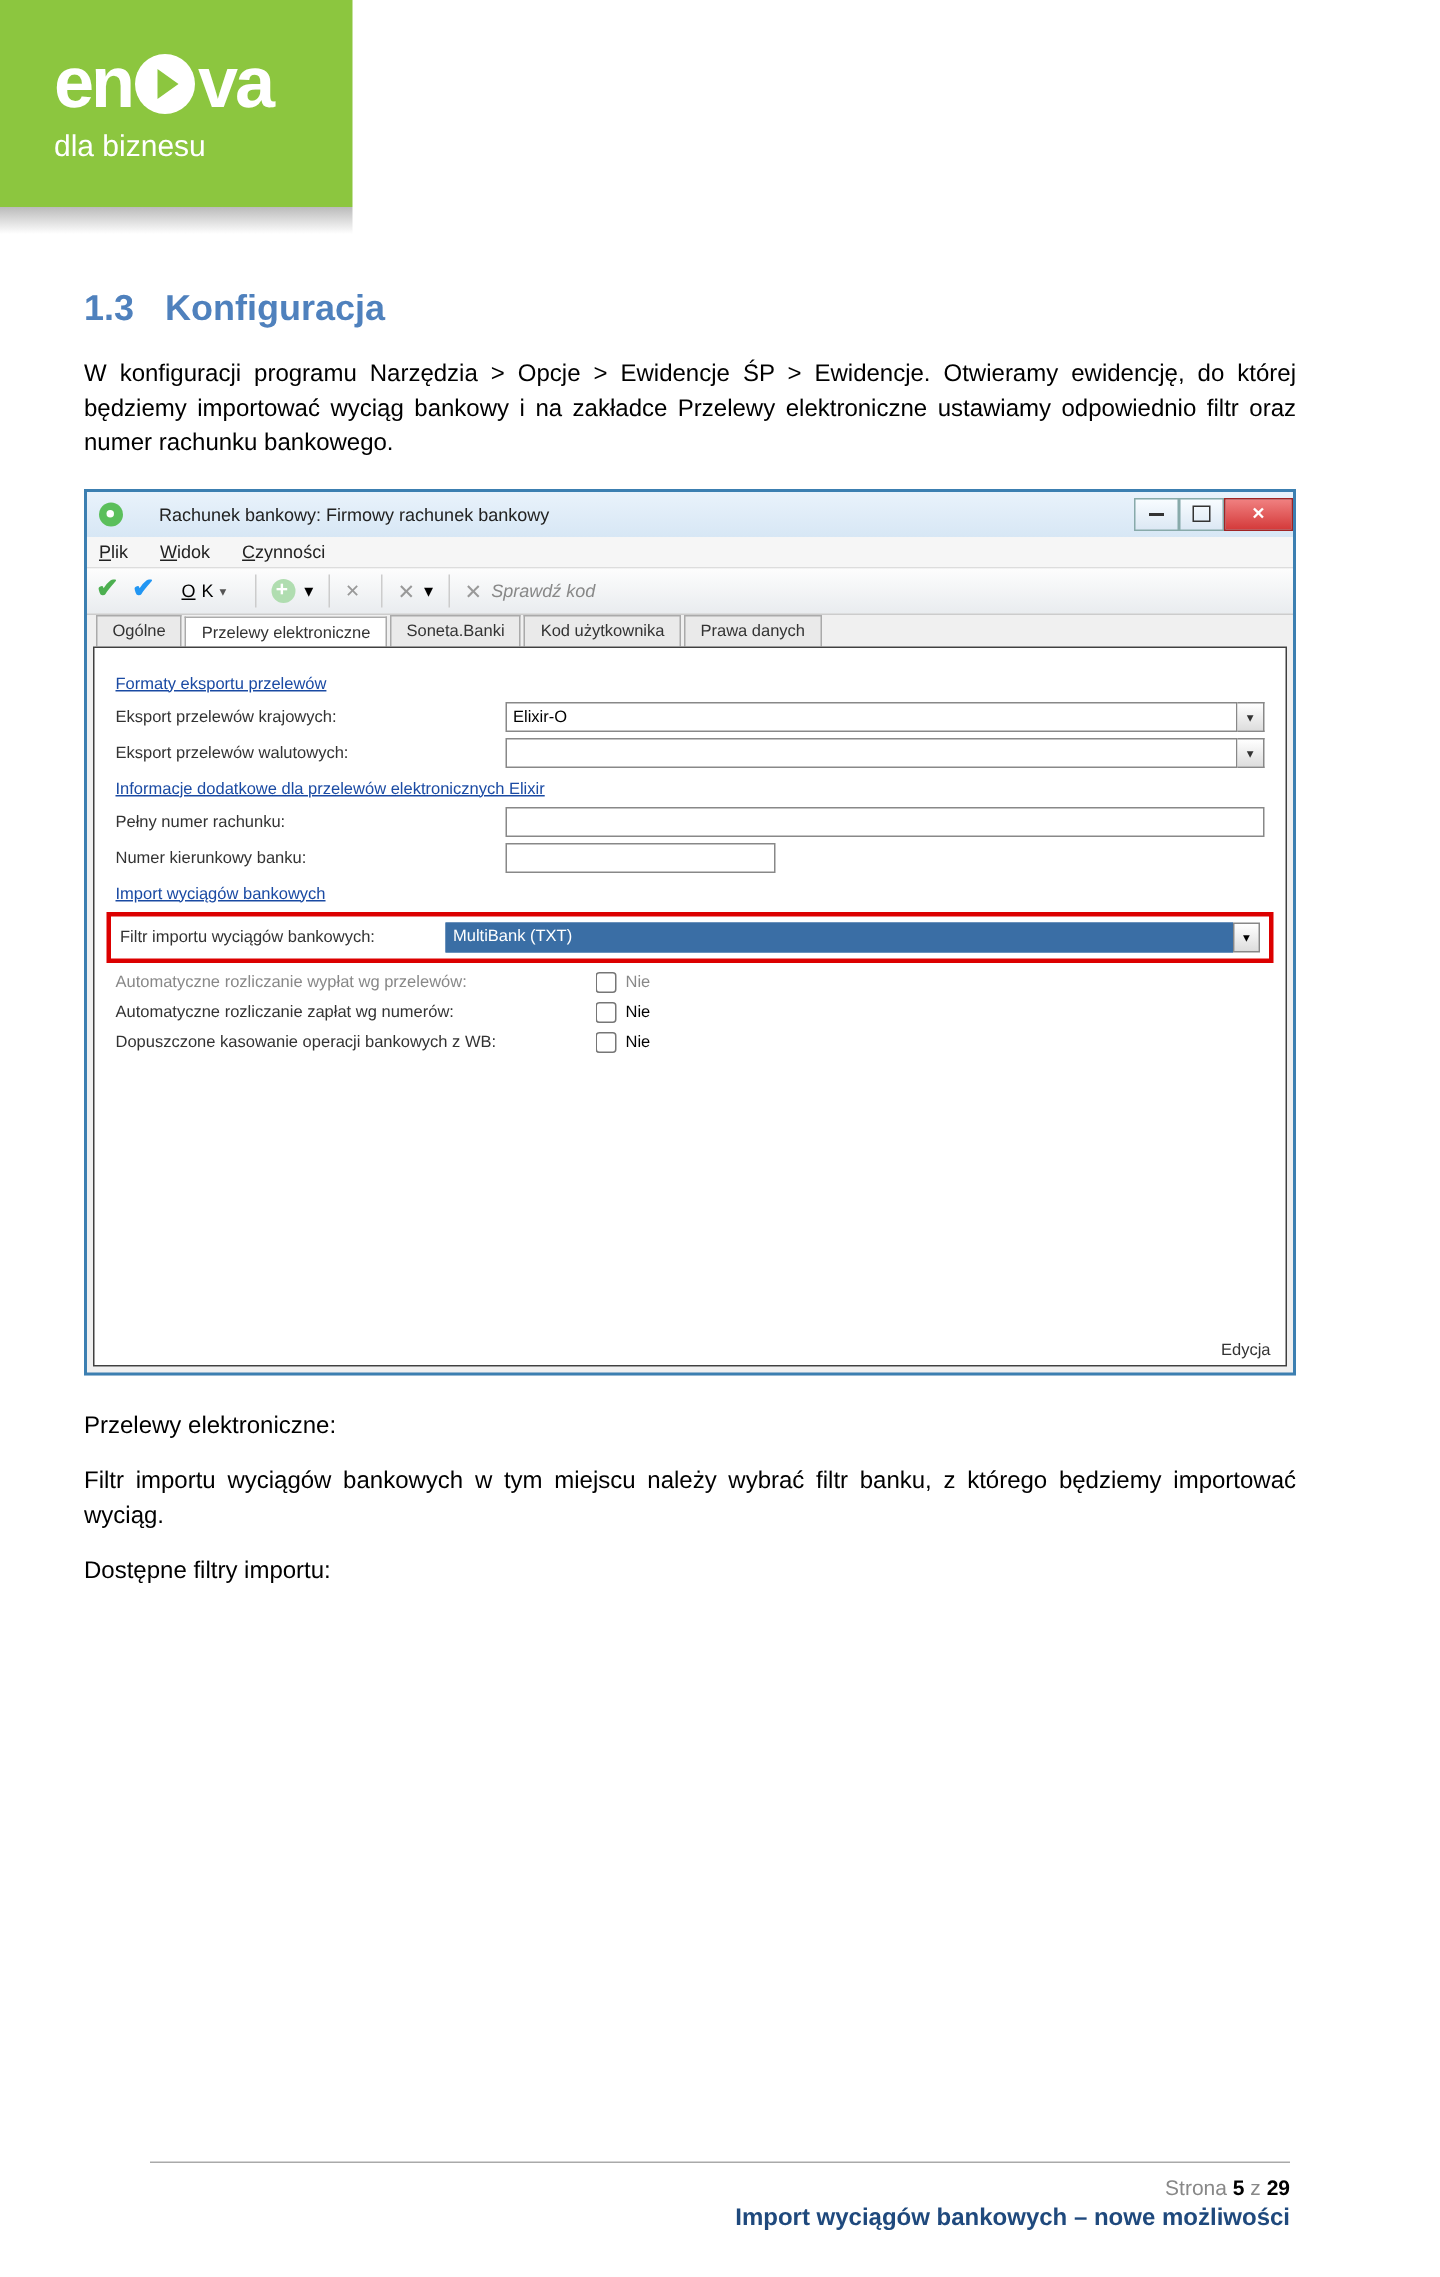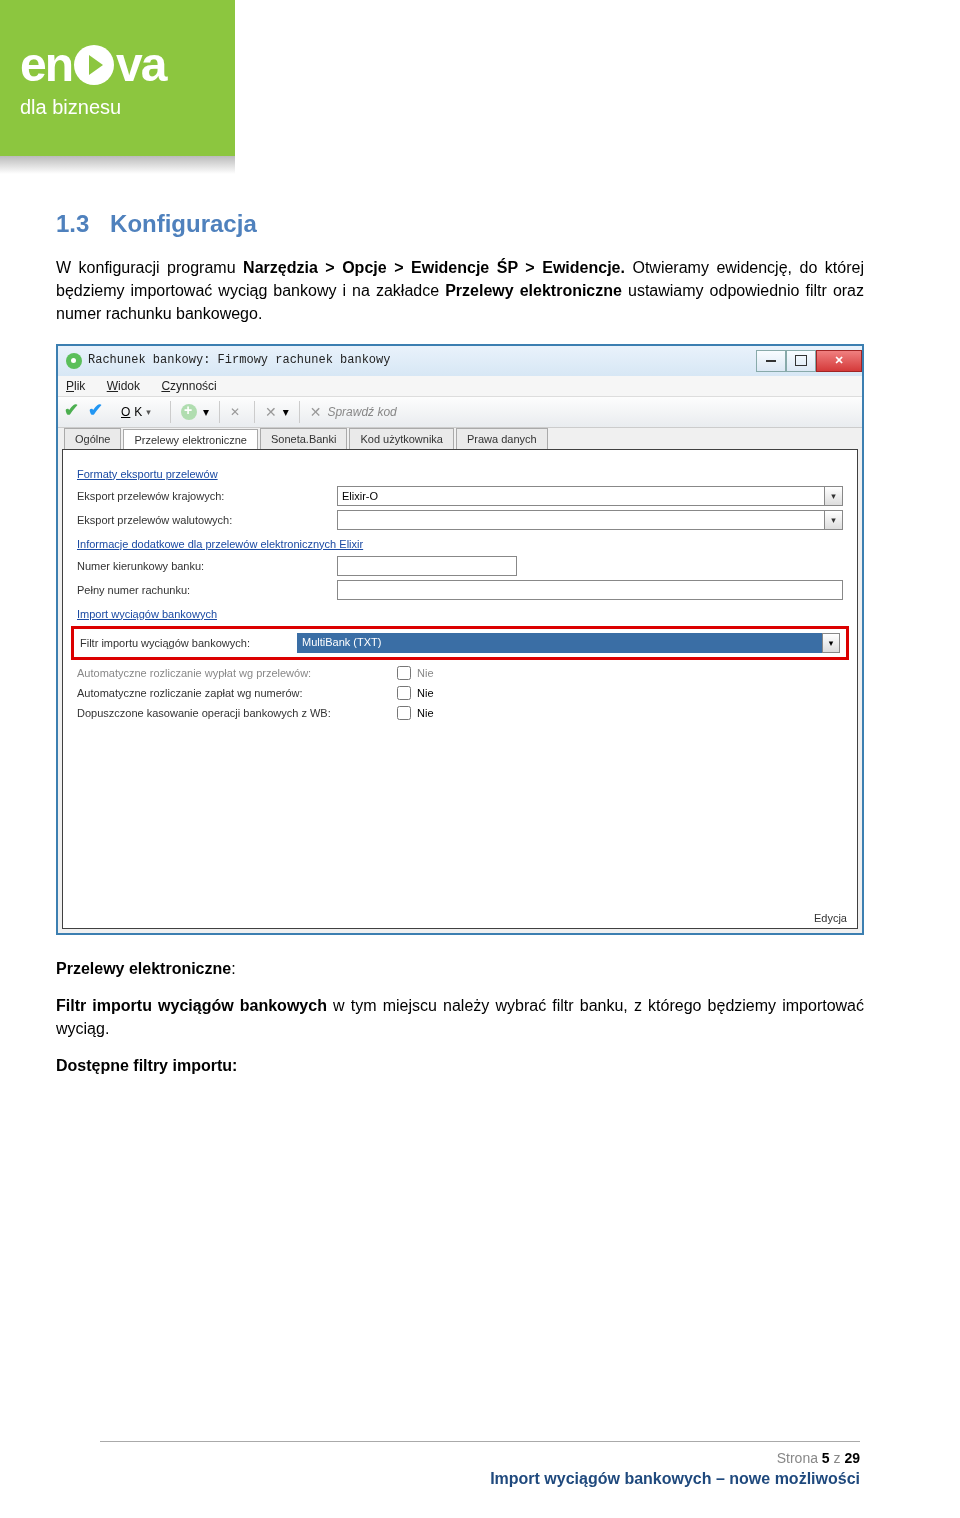--- a/index.html
+++ b/index.html
@@ -8,24 +8,24 @@
     background: #fff;
     width: 960px;
     margin: 0 auto;
     color: #000;
     font-size: 16px;
     position: relative;
     min-height: 1518px;
   }
   .logo-box {
     width: 235px;
-    height: 156px;
+    height: 138px;
     background: #8cc63f;
     color: #fff;
-    padding: 18px 20px;
+    padding: 18px 36px;
     display: flex;
     flex-direction: column;
     justify-content: center;
   }
   .logo-main {
     font-size: 48px;
     font-weight: bold;
     letter-spacing: -2px;
     display: flex;
     align-items: center;
@@ -46,39 +46,39 @@
     border-top: 10px solid transparent;
     border-bottom: 10px solid transparent;
   }
   .logo-sub { font-size: 20px; margin-top: 4px; }
   .shadow-bar { width: 235px; height: 18px; background: linear-gradient(#bbb, #fff); }
 
   .content { padding: 36px 96px 0 56px; }
   .h1 { color: #4f81bd; font-size: 24px; font-weight: bold; margin-bottom: 18px; }
   .h1-num { margin-right: 14px; }
   p { text-align: justify; line-height: 1.45; margin-bottom: 14px; }
-  .bold { font-weight: bold; }
+  .bold { font-weight: normal; }
 
   
   .window {
     border: 2px solid #3c7fb1;
     background: #f0f0f0;
     font-size: 12px;
     font-family: Tahoma, Arial, sans-serif;
     margin-top: 18px;
     margin-bottom: 22px;
   }
   .titlebar {
     background: linear-gradient(#e9f2fb, #d7e7f5);
     display: flex;
     align-items: center;
     justify-content: space-between;
     padding: 4px 0 4px 8px;
   }
-  .titlebar-left { display: flex; align-items: flex-start; gap: 6px; font-family: Liberation Mono, monospace; }
+  .titlebar-left { display: flex; align-items: center; gap: 24px; }
   .title-icon {
     width: 16px; height: 16px; border-radius: 50%;
     background: #5bbf5b; display:inline-block; position: relative;
   }
   .title-icon::after{content:"";position:absolute;left:5px;top:5px;width:5px;height:5px;background:#fff;border-radius:50%;}
   .title-text { color: #222; }
   .title-btns { display: flex; }
   .tbtn { width: 30px; height: 22px; border: 1px solid #8aa; background: linear-gradient(#f8fcff,#dce8f4); display:flex; align-items:center; justify-content:center; font-size:11px; color:#333;}
   .tbtn.min::before{content:"";width:10px;height:2px;background:#333;}
   .tbtn.max::before{content:"";width:10px;height:9px;border:1.5px solid #333;}
@@ -224,26 +224,26 @@
       <div class="row">
         <div class="lbl">Eksport przelewów walutowych:</div>
         <div class="field combo">
           <input type="text" style="">
           <div class="drop">▾</div>
         </div>
       </div>
 
       <div class="group-label">Informacje dodatkowe dla przelewów elektronicznych Elixir</div>
       <div class="row">
+        <div class="lbl">Pełny numer rachunku:</div>
+        <div class="field"><input class="tbox" style="width: 100%;" type="text"></div>
+      </div>
+      <div class="row">
         <div class="lbl">Numer kierunkowy banku:</div>
         <div class="field"><input class="tbox narrow" type="text" style=""></div>
-      </div>
-      <div class="row">
-        <div class="lbl">Pełny numer rachunku:</div>
-        <div class="field"><input class="tbox" style="width: 100%;" type="text"></div>
       </div>
 
       <div class="group-label">Import wyciągów bankowych</div>
 
       <div class="hl-row">
         <div class="lbl">Filtr importu wyciągów bankowych:</div>
         <div class="hl-combo">
           <div class="sel">MultiBank (TXT)</div>
           <div class="drop">▾</div>
         </div>

